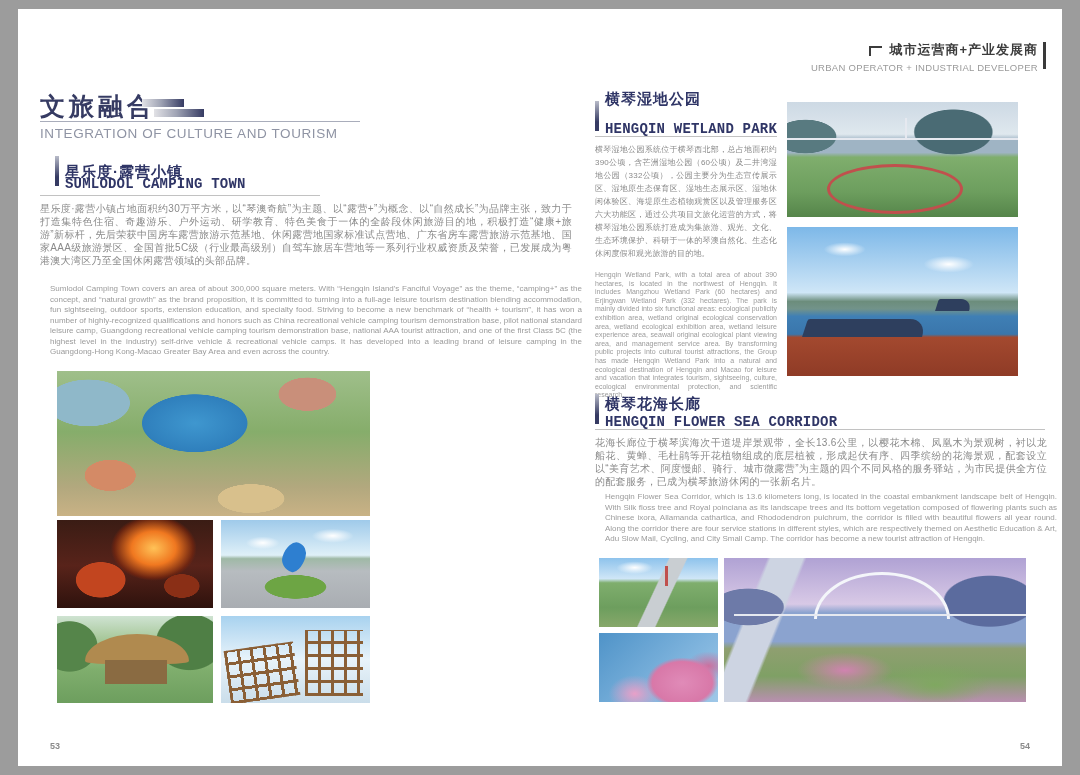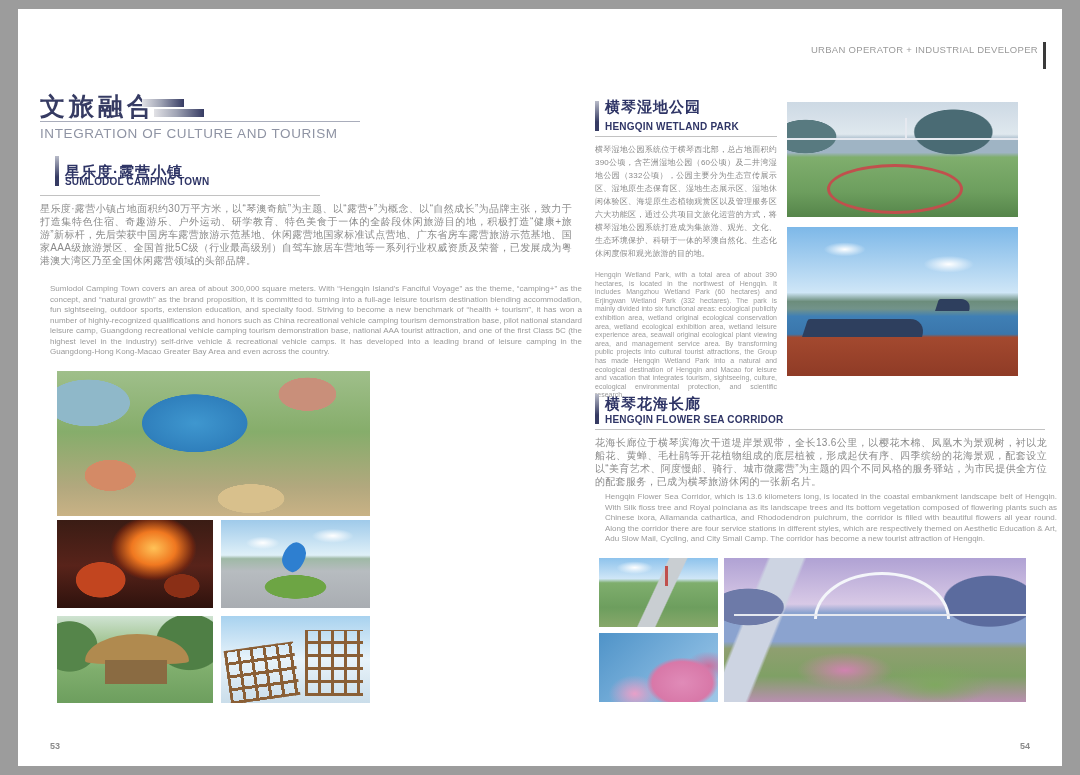--- a/index.html
+++ b/index.html
@@ -16,21 +16,21 @@
 
   
   .main-title-zh{font-size:25px;font-weight:bold;color:#363b63;letter-spacing:4px;line-height:1;}
   .main-title-en{font-size:13.5px;color:#8f94a4;letter-spacing:0.6px;line-height:1;}
   .title-bar{height:8px;}
   .bar-grad{background:linear-gradient(90deg,#e2e2e6 0%,#9fa3b4 45%,#363b63 100%);}
   .title-rule{height:1px;background:#a9adbb;}
 
   .sec-bar{width:4px;background:linear-gradient(180deg,#b9bcc9 0%,#363b63 70%);}
   .sec-zh{font-size:15px;font-weight:bold;color:#2f3566;letter-spacing:1px;line-height:1;}
-  .sec-en{font-size:10px;font-weight:bold;color:#2f3566;letter-spacing:0.2px;line-height:1;}
+  .sec-en{font-size:14px;font-weight:bold;color:#2f3566;letter-spacing:0.2px;line-height:1;font-family:Liberation Mono, monospace;}
   .sec-rule{height:1px;background:#c2c2c2;}
 
   .hdr-zh{font-size:13px;font-weight:bold;color:#3c3c3c;letter-spacing:1px;text-align:right;}
   .hdr-en{font-size:9.5px;color:#9a9a9a;letter-spacing:0.3px;text-align:right;margin-top:3px;}
   .hdr-rule{width:3px;background:#3a3a3a;}
   .corner{display:inline-block;width:11px;height:8px;border-top:2px solid #3c3c3c;border-left:2px solid #3c3c3c;margin-right:7px;vertical-align:middle;}
 
   
   .p-zh{color:#8a8a8a;text-align:justify;font-size:10px;line-height:13px;letter-spacing:0.3px;}
   .p-en{color:#9b9b9b;text-align:justify;font-size:8px;line-height:10.5px;margin-left:10px;}
@@ -160,26 +160,27 @@
   </div>
 
   <div class="photo ph-wooden" style="left:203px;top:607px;width:149px;height:87px;">
     <div class="lattice" style="left:84px;top:14px;width:58px;height:66px;"></div>
     <div class="lattice" style="left:6px;top:30px;width:70px;height:54px;transform:rotate(-8deg);"></div>
   </div>
 
   <div class="abs pagenum" style="left:32px;top:732px;">53</div>
 
   <div class="abs" style="left:762px;top:32px;width:258px;">
+    <div class="hdr-zh"><span class="corner"></span><span>城市运营商+产业发展商</span></div>
     <div class="hdr-en">URBAN OPERATOR + INDUSTRIAL DEVELOPER</div>
   </div>
   <div class="abs hdr-rule" style="left:1025px;top:33px;height:27px;"></div>
 
   <div class="abs sec-bar" style="left:577px;top:92px;height:30px;"></div>
-  <div class="abs sec-zh" style="left:587px;top:90px;">横琴湿地公园</div>
+  <div class="abs sec-zh" style="left:587px;top:82px;">横琴湿地公园</div>
   <div class="abs sec-en" style="left:587px;top:113px;">HENGQIN WETLAND PARK</div>
   <div class="abs sec-rule" style="left:577px;top:127px;width:182px;"></div>
 
   <div class="abs p-zh-sm" style="left:577px;top:134px;width:182px;">横琴湿地公园系统位于横琴西北部，总占地面积约390公顷，含芒洲湿地公园（60公顷）及二井湾湿地公园（332公顷），公园主要分为生态宣传展示区、湿地原生态保育区、湿地生态展示区、湿地休闲体验区、海堤原生态植物观赏区以及管理服务区六大功能区，通过公共项目文旅化运营的方式，将横琴湿地公园系统打造成为集旅游、观光、文化、生态环境保护、科研于一体的琴澳自然化、生态化休闲度假和观光旅游的目的地。</div>
   <div class="abs p-en-sm" style="left:577px;top:262px;width:182px;">Hengqin Wetland Park, with a total area of about 390 hectares, is located in the northwest of Hengqin. It includes Mangzhou Wetland Park (60 hectares) and Erjingwan Wetland Park (332 hectares). The park is mainly divided into six functional areas: ecological publicity exhibition area, wetland original ecological conservation area, wetland ecological exhibition area, wetland leisure experience area, seawall original ecological plant viewing area, and management service area. By transforming public projects into cultural tourist attractions, the Group has made Hengqin Wetland Park into a natural and ecological destination of Hengqin and Macao for leisure and vacation that integrates tourism, sightseeing, culture, ecological environmental protection, and scientific research.</div>
 
   <div class="photo ph-wetland-bridge" style="left:769px;top:93px;width:231px;height:115px;">
     <div class="deck" style="left:0;top:36px;width:231px;"></div>
     <div class="pylon" style="left:118px;top:16px;height:22px;"></div>
     <div class="red-walk" style="left:40px;top:62px;width:130px;height:44px;"></div>

